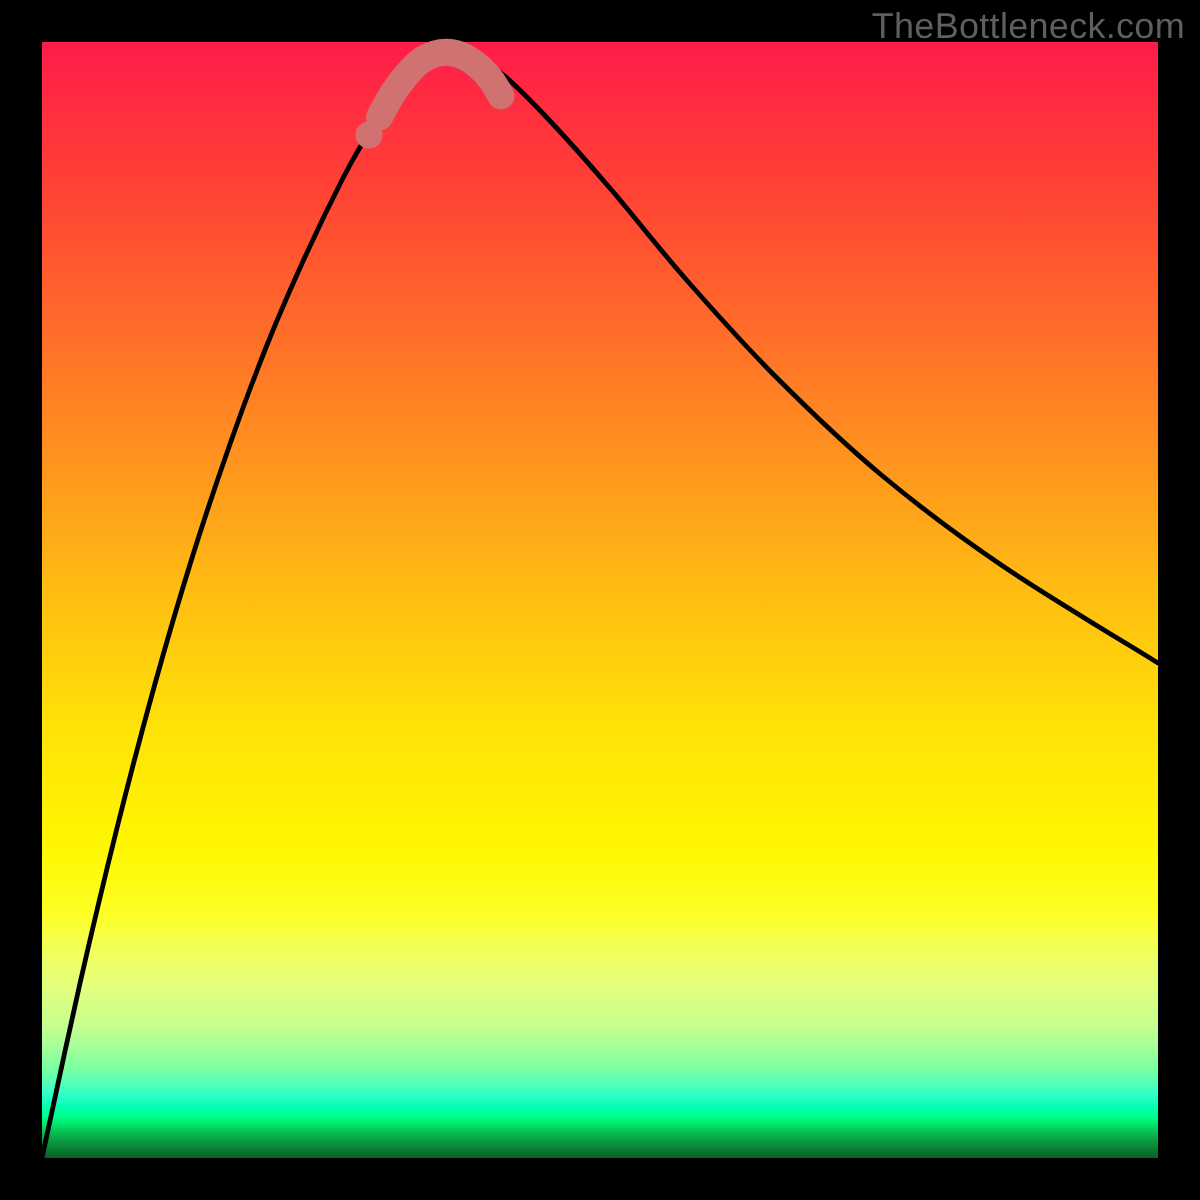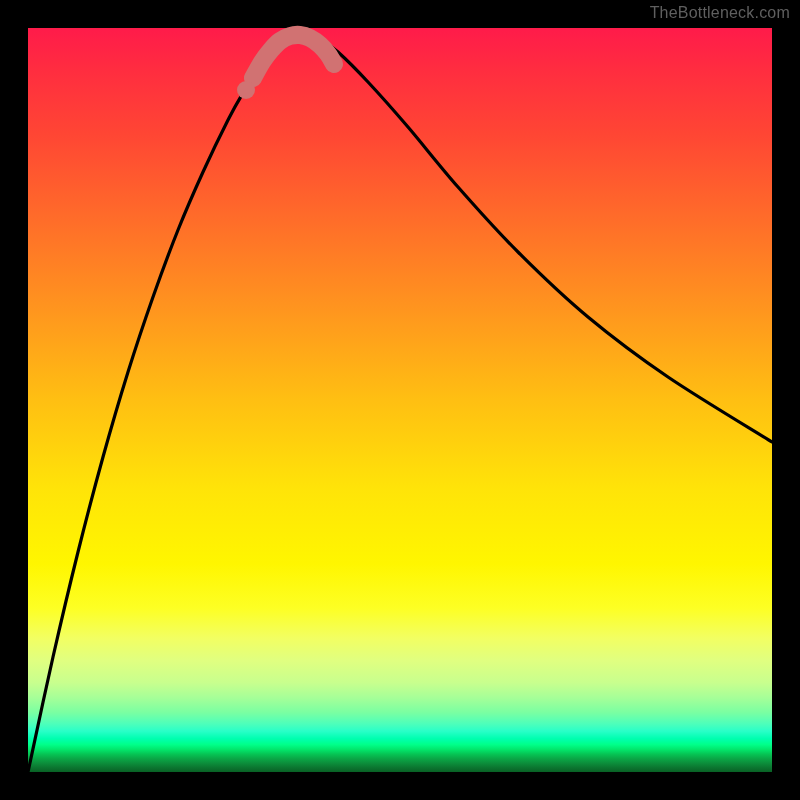--- a/index.html
+++ b/index.html
@@ -43,21 +43,21 @@
       #0c8e3b 98.8%,
       #0b7630 99.4%,
       #096125 100%
     );
   }
   .watermark {
     position: absolute;
     top: 4px;
     right: 10px;
     color: #5f5f5f;
-    font-size: 16px;
+    font-size: 24px;
     font-weight: 500;
     letter-spacing: 0.2px;
     user-select: none;
   }
   svg.plot {
     position: absolute;
     left: 28px;
     top: 28px;
     width: 744px;
     height: 744px;

